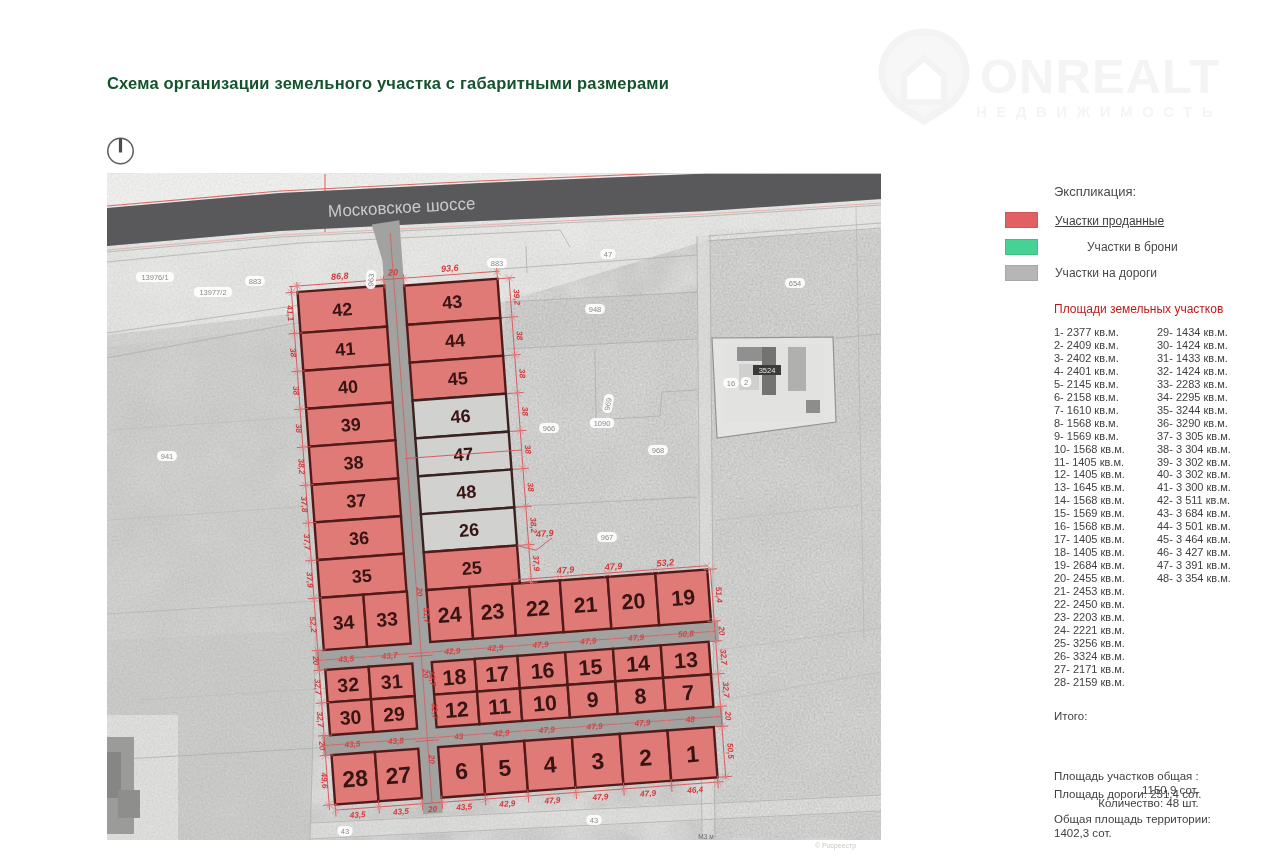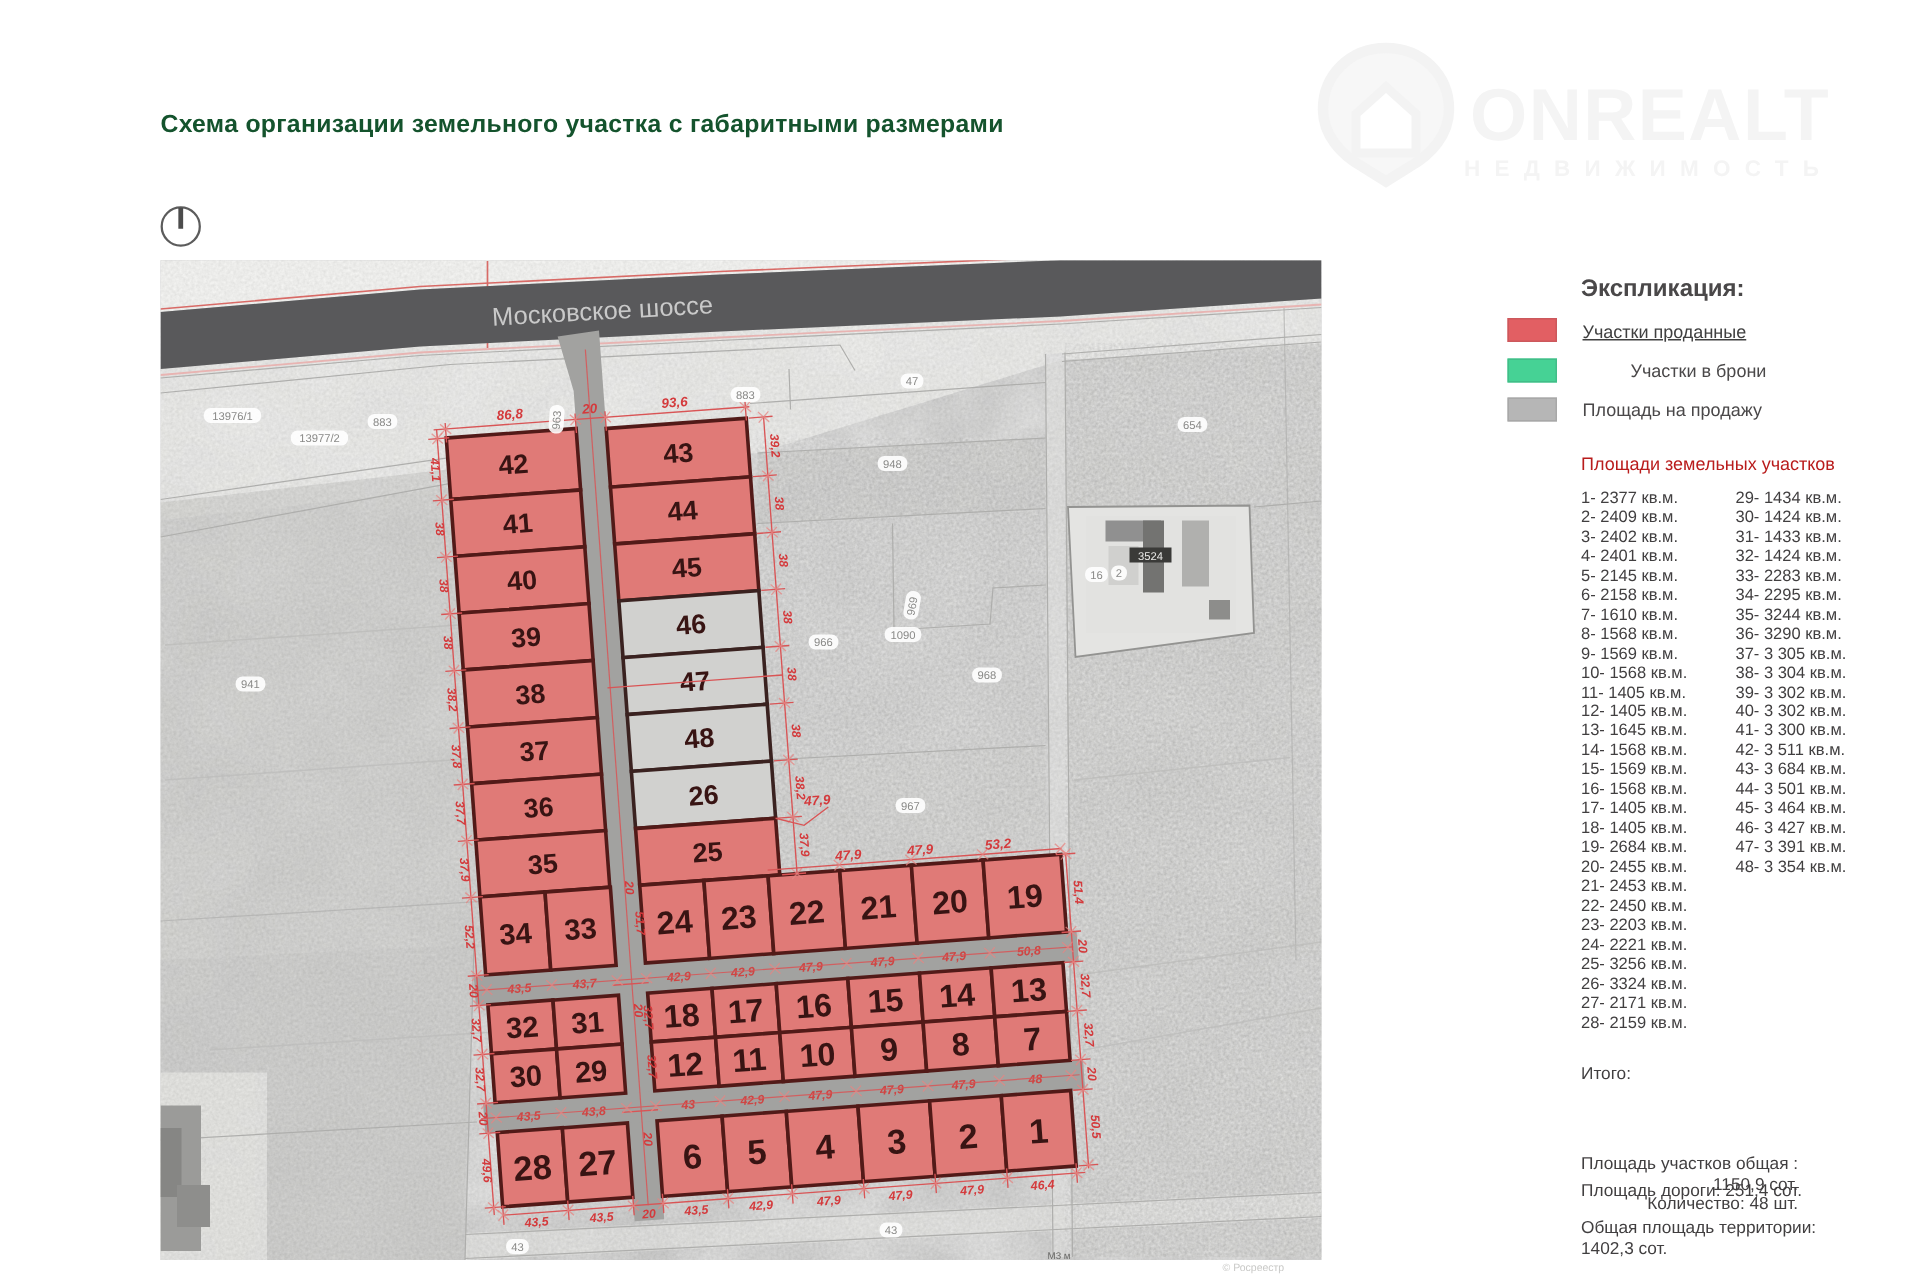--- a/index.html
+++ b/index.html
@@ -736,33 +736,33 @@
         <rect x="753" y="365" width="28" height="10" fill="#3a3a38"></rect>
         <text x="767" y="373" font-size="7.5" fill="#e8e8e6" text-anchor="middle" font-family="Liberation Sans, sans-serif">3524</text>
       </g>
 
 <text x="706" y="839" font-size="6.5" fill="#6a6a68" text-anchor="middle" font-family="Liberation Sans, sans-serif">М3 м</text>
 </g>
 </svg>
 
 <div class="abs" style="left:815px;top:842px;font-size:7px;color:#c9c9c7;">© Росреестр</div>
 
-<div class="abs" style="left:1054px;top:184px;font-size:16px;color:#4a4849;font-weight:bold;">Экспликация:</div>
+<div class="abs" style="left:1054px;top:184px;font-size:13px;color:#4a4849;">Экспликация:</div>
 
 <div class="abs" style="left:1005px;top:212px;width:33px;height:16px;background:#e25f63;border:1px solid #cc585c;"></div>
 
 <div class="abs" style="left:1055px;top:214px;font-size:12px;color:#404040;text-decoration:underline;">Участки проданные</div>
 
 <div class="abs" style="left:1005px;top:239px;width:33px;height:16px;background:#46d295;border:1px solid #42bd88;"></div>
 
 <div class="abs" style="left:1055px;top:240px;font-size:12px;color:#4a4849;margin-left:32px;">Участки в брони</div>
 
 <div class="abs" style="left:1005px;top:265px;width:33px;height:16px;background:#b6b6b6;border:1px solid #a8a8a8;"></div>
 
-<div class="abs" style="left:1055px;top:266px;font-size:12px;color:#4a4849;">Площадь на продажу</div>
+<div class="abs" style="left:1055px;top:266px;font-size:12px;color:#4a4849;">Участки на дороги</div>
 
 <div class="abs" style="left:1054px;top:302px;font-size:12px;color:#b91c1c;">Площади земельных участков</div>
 
 <div class="abs li" style="left:1054px;top:326px;">1- 2377 кв.м.
 2- 2409 кв.м.
 3- 2402 кв.м.
 4- 2401 кв.м.
 5- 2145 кв.м.
 6- 2158 кв.м.
 7- 1610 кв.м.

